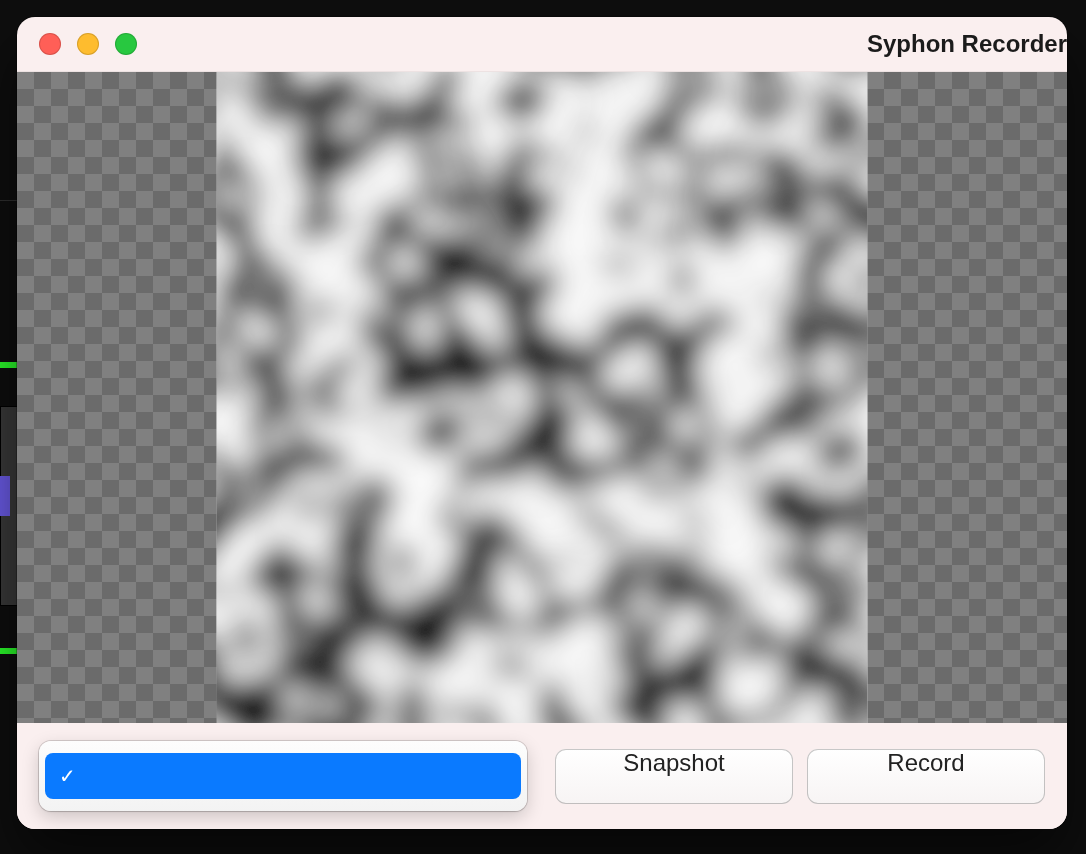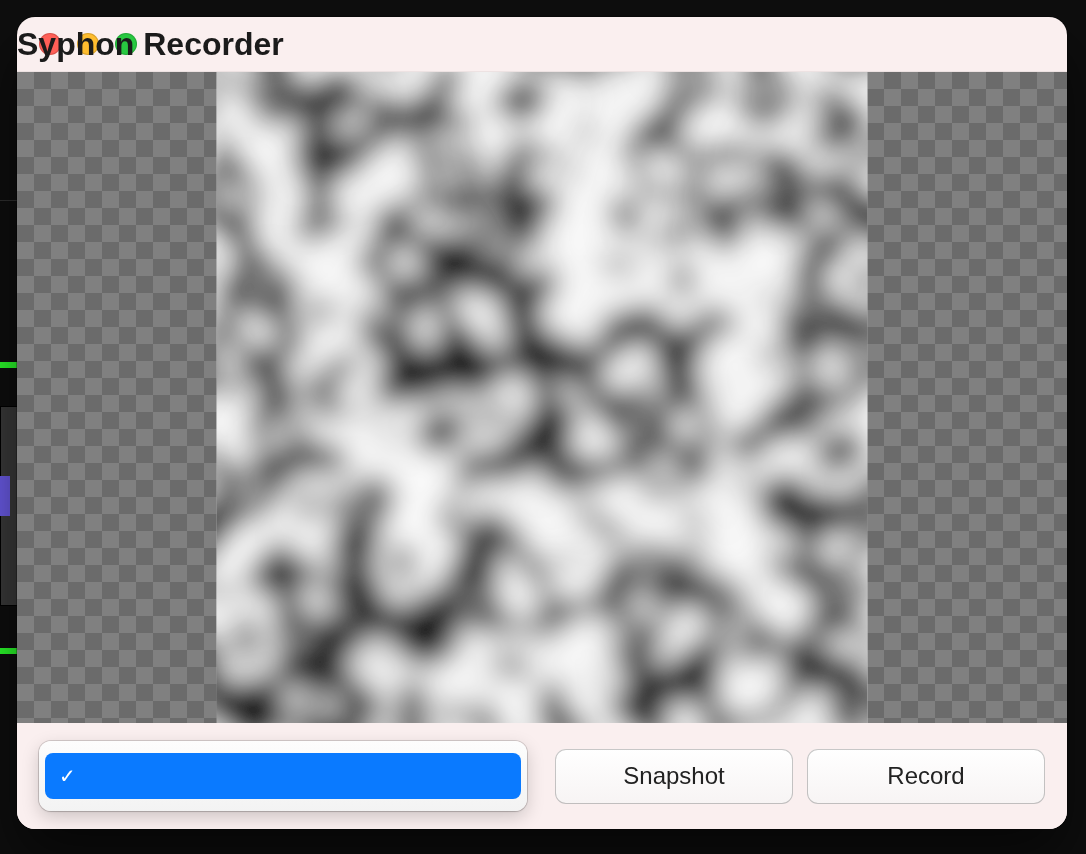--- a/index.html
+++ b/index.html
@@ -71,22 +71,22 @@
     height: 22px;
     border-radius: 50%;
     box-shadow: inset 0 0 0 1px rgba(0,0,0,0.15);
   }
   .tl.red    { background: #ff5f57; }
   .tl.yellow { background: #febc2e; }
   .tl.green  { background: #28c840; }
   .titlebar-title {
     position: absolute;
     left: 0; right: 0;
-    text-align: left;
-    font-size: 32px;
+    text-align: right;
+    font-size: 24px;
     font-weight: 700;
     color: #1b1b1b;
     pointer-events: none;
   }
 
   
   .preview-area {
     flex: 1 1 auto;
     position: relative;
     background-color: #808080;
@@ -161,21 +161,20 @@
 
   .btn {
     height: 55px;
     min-width: 238px;
     border-radius: 11px;
     background: linear-gradient(#fff, #f7f4f4);
     box-shadow:
       inset 0 0 0 1px rgba(0,0,0,0.22),
       0 1px 1px rgba(255,255,255,0.6) inset;
     display: flex;
-    align-items: center;
     justify-content: center;
     font-size: 24px;
     color: #222;
     cursor: default;
     user-select: none;
   }
 </style>
 </head>
 <body>
 

